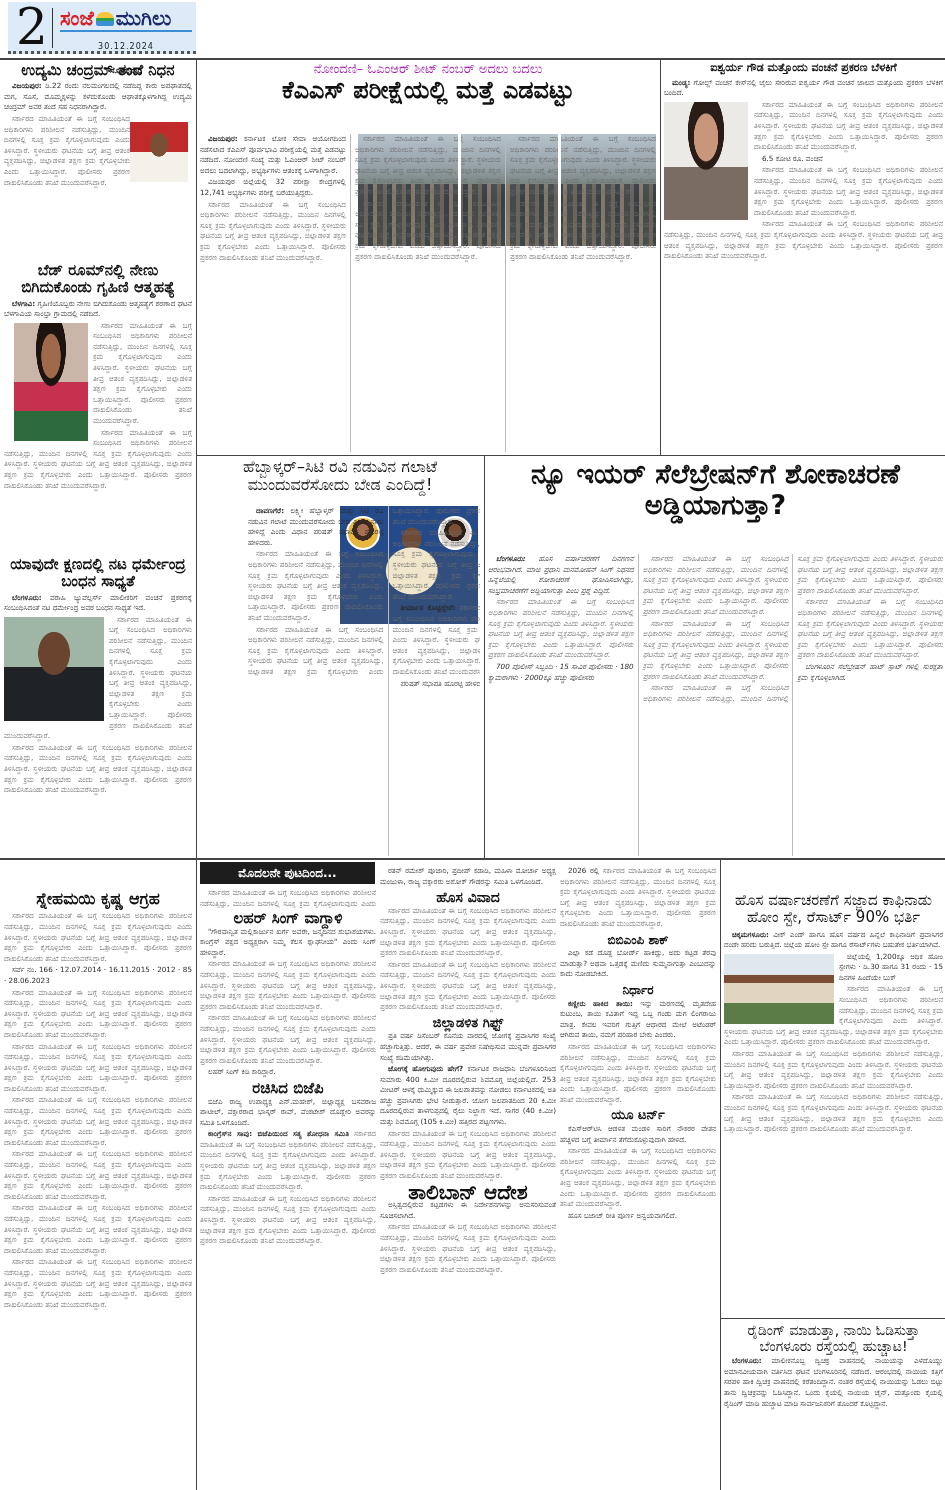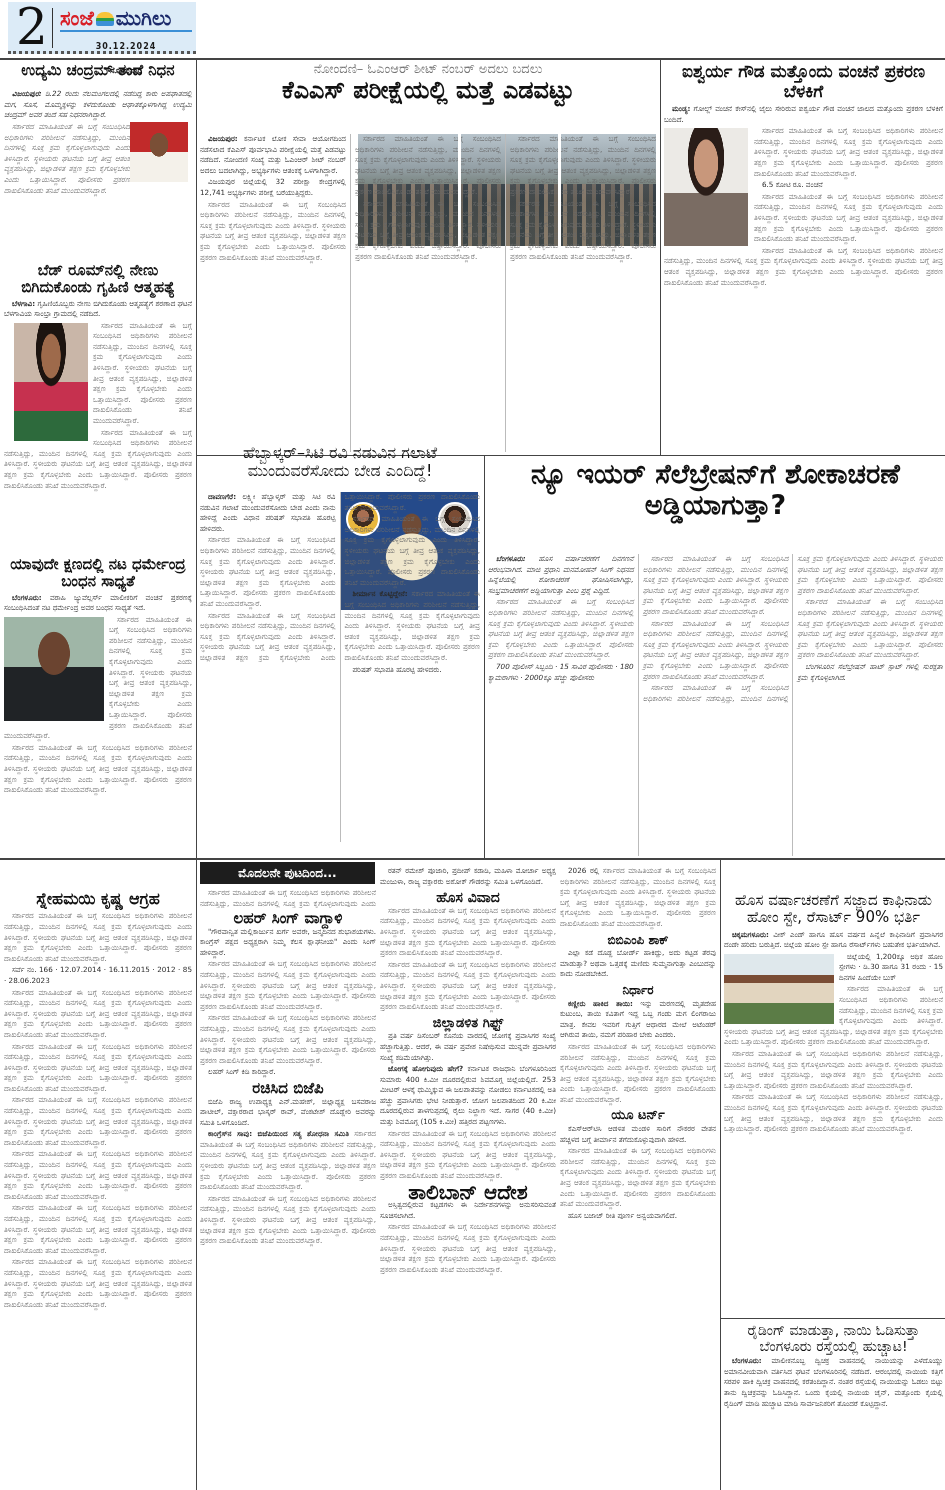--- a/index.html
+++ b/index.html
@@ -9,33 +9,33 @@
   .masthead { position: absolute; left: 0; top: 0; width: 945px; height: 58px; }
   .mast-box { position: absolute; left: 8px; top: 2px; width: 188px; height: 52px; background: #dcebf7; border-bottom: 3px dotted #555; }
   .page-num { position: absolute; left: 8px; top: -4px; font-family: "DejaVu Serif", serif; font-size: 50px; color: #111; }
   .mast-divider { position: absolute; left: 44px; top: 6px; width: 1px; height: 40px; background: #333; }
   .brand { position: absolute; left: 52px; top: 4px; font-size: 20px; font-weight: bold; white-space: nowrap; }
   .brand-a { color: #d81f26; margin-top: 28px; }
   .brand-b { color: #1c2a6b; }
   .brand-sun { display: inline-block; width: 18px; height: 14px; margin: 0 2px; background: linear-gradient(#f8c43a 0 45%, #2f9e44 45% 65%, #3b8fd6 65%); border-radius: 8px 8px 2px 2px; vertical-align: -1px; }
   .brand-line { position: absolute; left: 52px; top: 28px; width: 132px; height: 2px; background: #3b8fd6; }
   .day { position: absolute; left: 52px; top: 30px; width: 132px; text-align: center; font-size: 8px; font-weight: bold; margin-top: 34px; }
-  .date { position: absolute; left: 52px; top: 40px; width: 132px; text-align: center; font-size: 8px; letter-spacing: 1px; font-weight: bold; }
+  .date { position: absolute; left: 52px; top: 40px; width: 132px; text-align: center; font-size: 8px; letter-spacing: 1px; }
 
   .block { position: absolute; overflow: hidden; }
   .vrule { position: absolute; width: 1px; background: #444; }
   .hrule { position: absolute; height: 1px; background: #444; }
   .hrule.thick { height: 2px; }
 
   .headline { font-weight: bold; text-align: center; line-height: 1.15; color: #111; }
-  .subhead { text-align: center; line-height: 1.15; color: #737373; }
+  .subhead { text-align: center; line-height: 1.15; color: #a21caf; }
   .dateline { font-weight: bold; }
   .body-text { font-size: 7.2px; line-height: 10.6px; text-align: justify; color: #2b2b2b; }
   .body-text p { text-indent: 8px; margin-bottom: 1px; }
-  .cols2 { column-count: 2; column-gap: 9px; column-rule: 1px solid #bbb; }
+  .cols2 { column-count: 2; column-gap: 9px; column-rule: 1px solid #bbb; margin-left: 48px; }
   .cols3 { column-count: 3; column-gap: 9px; column-rule: 1px solid #bbb; }
   .filler { color: #6a6a6a; }
   .section-title { font-size: 13px; font-weight: bold; text-align: center; margin: 5px 0 3px; color: #111; }
 
   .photo { position: absolute; overflow: hidden; }
   .ph-exam { background: linear-gradient(180deg, #b8c4cc 0%, #94a0a6 30%, #5f6a5a 60%, #7a8469 100%); }
   .ph-exam::after { content: ""; position: absolute; left: 0; right: 0; bottom: 0; height: 55%; background: repeating-linear-gradient(90deg, #3a3d43 0 6px, #6c5f58 6px 10px, #29313c 10px 15px, #8e7a6c 15px 19px); opacity: .75; }
   .ph-split { position: absolute; top: 0; bottom: 0; width: 3px; background: #fff; z-index: 2; }
   .ph-woman { background: radial-gradient(ellipse at 50% 30%, #c8977b 0 20%, transparent 21%), radial-gradient(ellipse at 50% 25%, #2a1d18 0 30%, transparent 31%), linear-gradient(180deg, #eceae6 0 55%, #7a6c63 55%); }
   .ph-man1 { background: radial-gradient(ellipse at 50% 38%, #7a4f36 0 22%, transparent 23%), linear-gradient(180deg, #c12a2a 0 50%, #f4f1ea 50%); }
@@ -69,21 +69,21 @@
 <div class="vrule" style="left:660px;top:60px;height:395px;"></div>
 <div class="hrule" style="left:196px;top:455px;width:749px;"></div>
 <div class="vrule" style="left:484px;top:455px;height:403px;"></div>
 <div class="hrule thick" style="left:0;top:858px;width:945px;"></div>
 <div class="vrule" style="left:196px;top:860px;height:630px;"></div>
 <div class="vrule" style="left:720px;top:860px;height:630px;"></div>
 <div class="hrule" style="left:720px;top:1318px;width:225px;"></div>
 
 <div class="block" style="left:4px;top:62px;width:188px;height:198px;">
   <div class="headline" style="font-size:15px;">ಉದ್ಯಮಿ ಚಂದ್ರಮ್ ತಂದೆ ನಿಧನ</div>
-  <div class="body-text" style="margin-top:10px;font-style:italic;">
+  <div class="body-text" style="margin-top:2px;">
     <div class="photo ph-man1" style="right:4px;top:60px;width:58px;height:60px;position:absolute;"></div>
     <p style="padding-right:0;"><span class="dateline">ವಿಜಯಪುರ:</span> <span>ಡಿ.22 ರಂದು ನೆಲಮಂಗಲದಲ್ಲಿ ನಡೆದಿದ್ದ ಕಾರು ಅಪಘಾತದಲ್ಲಿ ಮಗ, ಸೊಸೆ, ಮೊಮ್ಮಕ್ಕಳನ್ನು ಕಳೆದುಕೊಂಡು ಆಘಾತಕ್ಕೊಳಗಾಗಿದ್ದ ಉದ್ಯಮಿ ಚಂದ್ರಮ್ ಅವರ ತಂದೆ ಸಹ ನಿಧನರಾಗಿದ್ದಾರೆ.</span></p>
     <p class="filler" style="margin-right:62px;">ಸರ್ಕಾರದ ಮಾಹಿತಿಯಂತೆ ಈ ಬಗ್ಗೆ ಸಂಬಂಧಿಸಿದ ಅಧಿಕಾರಿಗಳು ಪರಿಶೀಲನೆ ನಡೆಸುತ್ತಿದ್ದು, ಮುಂದಿನ ದಿನಗಳಲ್ಲಿ ಸೂಕ್ತ ಕ್ರಮ ಕೈಗೊಳ್ಳಲಾಗುವುದು ಎಂದು ತಿಳಿಸಿದ್ದಾರೆ. ಸ್ಥಳೀಯರು ಘಟನೆಯ ಬಗ್ಗೆ ತೀವ್ರ ಆತಂಕ ವ್ಯಕ್ತಪಡಿಸಿದ್ದು, ಜಿಲ್ಲಾಡಳಿತ ತಕ್ಷಣ ಕ್ರಮ ಕೈಗೊಳ್ಳಬೇಕು ಎಂದು ಒತ್ತಾಯಿಸಿದ್ದಾರೆ. ಪೊಲೀಸರು ಪ್ರಕರಣ ದಾಖಲಿಸಿಕೊಂಡು ತನಿಖೆ ಮುಂದುವರೆಸಿದ್ದಾರೆ. </p>
   </div>
 </div>
 
 <div class="block" style="left:4px;top:262px;width:188px;height:290px;">
   <div class="headline" style="font-size:15px;">ಬೆಡ್ ರೂಮ್‌ನಲ್ಲಿ ನೇಣು ಬಿಗಿದುಕೊಂಡು ಗೃಹಿಣಿ ಆತ್ಮಹತ್ಯೆ</div>
   <div class="body-text" style="margin-top:2px;position:relative;">
     <p><span class="dateline">ಬೆಳಗಾವಿ:</span> <span>ಗೃಹಿಣಿಯೊಬ್ಬರು ನೇಣು ಬಿಗಿದುಕೊಂಡು ಆತ್ಮಹತ್ಯೆಗೆ ಶರಣಾದ ಘಟನೆ ಬೆಳಗಾವಿಯ ಸಾಂಬ್ರಾ ಗ್ರಾಮದಲ್ಲಿ ನಡೆದಿದೆ.</span></p>
@@ -115,32 +115,32 @@
     <p>ವಿಜಯಪುರ ಜಿಲ್ಲೆಯಲ್ಲಿ 32 ಪರೀಕ್ಷಾ ಕೇಂದ್ರಗಳಲ್ಲಿ 12,741 ಅಭ್ಯರ್ಥಿಗಳು ಪರೀಕ್ಷೆ ಬರೆಯುತ್ತಿದ್ದರು.</p>
     <p class="filler">ಸರ್ಕಾರದ ಮಾಹಿತಿಯಂತೆ ಈ ಬಗ್ಗೆ ಸಂಬಂಧಿಸಿದ ಅಧಿಕಾರಿಗಳು ಪರಿಶೀಲನೆ ನಡೆಸುತ್ತಿದ್ದು, ಮುಂದಿನ ದಿನಗಳಲ್ಲಿ ಸೂಕ್ತ ಕ್ರಮ ಕೈಗೊಳ್ಳಲಾಗುವುದು ಎಂದು ತಿಳಿಸಿದ್ದಾರೆ. ಸ್ಥಳೀಯರು ಘಟನೆಯ ಬಗ್ಗೆ ತೀವ್ರ ಆತಂಕ ವ್ಯಕ್ತಪಡಿಸಿದ್ದು, ಜಿಲ್ಲಾಡಳಿತ ತಕ್ಷಣ ಕ್ರಮ ಕೈಗೊಳ್ಳಬೇಕು ಎಂದು ಒತ್ತಾಯಿಸಿದ್ದಾರೆ. ಪೊಲೀಸರು ಪ್ರಕರಣ ದಾಖಲಿಸಿಕೊಂಡು ತನಿಖೆ ಮುಂದುವರೆಸಿದ್ದಾರೆ. </p>
     <p class="filler">ಸರ್ಕಾರದ ಮಾಹಿತಿಯಂತೆ ಈ ಬಗ್ಗೆ ಸಂಬಂಧಿಸಿದ ಅಧಿಕಾರಿಗಳು ಪರಿಶೀಲನೆ ನಡೆಸುತ್ತಿದ್ದು, ಮುಂದಿನ ದಿನಗಳಲ್ಲಿ ಸೂಕ್ತ ಕ್ರಮ ಕೈಗೊಳ್ಳಲಾಗುವುದು ಎಂದು ತಿಳಿಸಿದ್ದಾರೆ. ಸ್ಥಳೀಯರು ಘಟನೆಯ ಬಗ್ಗೆ ತೀವ್ರ ಆತಂಕ ವ್ಯಕ್ತಪಡಿಸಿದ್ದು, ಜಿಲ್ಲಾಡಳಿತ ತಕ್ಷಣ ಕ್ರಮ ಕೈಗೊಳ್ಳಬೇಕು ಎಂದು ಒತ್ತಾಯಿಸಿದ್ದಾರೆ. ಪೊಲೀಸರು ಪ್ರಕರಣ ದಾಖಲಿಸಿಕೊಂಡು ತನಿಖೆ ಮುಂದುವರೆಸಿದ್ದಾರೆ. </p>
     <p class="filler">ಸರ್ಕಾರದ ಮಾಹಿತಿಯಂತೆ ಈ ಬಗ್ಗೆ ಸಂಬಂಧಿಸಿದ ಅಧಿಕಾರಿಗಳು ಪರಿಶೀಲನೆ ನಡೆಸುತ್ತಿದ್ದು, ಮುಂದಿನ ದಿನಗಳಲ್ಲಿ ಸೂಕ್ತ ಕ್ರಮ ಕೈಗೊಳ್ಳಲಾಗುವುದು ಎಂದು ತಿಳಿಸಿದ್ದಾರೆ. ಸ್ಥಳೀಯರು ಘಟನೆಯ ಬಗ್ಗೆ ತೀವ್ರ ಆತಂಕ ವ್ಯಕ್ತಪಡಿಸಿದ್ದು, ಜಿಲ್ಲಾಡಳಿತ ತಕ್ಷಣ ಕ್ರಮ ಕೈಗೊಳ್ಳಬೇಕು ಎಂದು ಒತ್ತಾಯಿಸಿದ್ದಾರೆ. ಪೊಲೀಸರು ಪ್ರಕರಣ ದಾಖಲಿಸಿಕೊಂಡು ತನಿಖೆ ಮುಂದುವರೆಸಿದ್ದಾರೆ. </p>
     <p class="filler">ಸರ್ಕಾರದ ಮಾಹಿತಿಯಂತೆ ಈ ಬಗ್ಗೆ ಸಂಬಂಧಿಸಿದ ಅಧಿಕಾರಿಗಳು ಪರಿಶೀಲನೆ ನಡೆಸುತ್ತಿದ್ದು, ಮುಂದಿನ ದಿನಗಳಲ್ಲಿ ಸೂಕ್ತ ಕ್ರಮ ಕೈಗೊಳ್ಳಲಾಗುವುದು ಎಂದು ತಿಳಿಸಿದ್ದಾರೆ. ಸ್ಥಳೀಯರು ಘಟನೆಯ ಬಗ್ಗೆ ತೀವ್ರ ಆತಂಕ ವ್ಯಕ್ತಪಡಿಸಿದ್ದು, ಜಿಲ್ಲಾಡಳಿತ ತಕ್ಷಣ ಕ್ರಮ ಕೈಗೊಳ್ಳಬೇಕು ಎಂದು ಒತ್ತಾಯಿಸಿದ್ದಾರೆ. ಪೊಲೀಸರು ಪ್ರಕರಣ ದಾಖಲಿಸಿಕೊಂಡು ತನಿಖೆ ಮುಂದುವರೆಸಿದ್ದಾರೆ. </p>
     <p class="filler">ಸರ್ಕಾರದ ಮಾಹಿತಿಯಂತೆ ಈ ಬಗ್ಗೆ ಸಂಬಂಧಿಸಿದ ಅಧಿಕಾರಿಗಳು ಪರಿಶೀಲನೆ ನಡೆಸುತ್ತಿದ್ದು, ಮುಂದಿನ ದಿನಗಳಲ್ಲಿ ಸೂಕ್ತ ಕ್ರಮ ಕೈಗೊಳ್ಳಲಾಗುವುದು ಎಂದು ತಿಳಿಸಿದ್ದಾರೆ. ಸ್ಥಳೀಯರು ಘಟನೆಯ ಬಗ್ಗೆ ತೀವ್ರ ಆತಂಕ ವ್ಯಕ್ತಪಡಿಸಿದ್ದು, ಜಿಲ್ಲಾಡಳಿತ ತಕ್ಷಣ ಕ್ರಮ ಕೈಗೊಳ್ಳಬೇಕು ಎಂದು ಒತ್ತಾಯಿಸಿದ್ದಾರೆ. ಪೊಲೀಸರು ಪ್ರಕರಣ ದಾಖಲಿಸಿಕೊಂಡು ತನಿಖೆ ಮುಂದುವರೆಸಿದ್ದಾರೆ. </p>
   </div>
 </div>
 
 <div class="block" style="left:664px;top:62px;width:279px;height:390px;">
-  <div class="headline" style="font-size:17px;">ಐಶ್ವರ್ಯ ಗೌಡ ಮತ್ತೊಂದು ವಂಚನೆ ಪ್ರಕರಣ ಬೆಳಕಿಗೆ</div>
+  <div class="headline" style="font-size:11px;">ಐಶ್ವರ್ಯ ಗೌಡ ಮತ್ತೊಂದು ವಂಚನೆ ಪ್ರಕರಣ ಬೆಳಕಿಗೆ</div>
   <div class="body-text" style="margin-top:3px;">
     <p><span class="dateline">ಮಂಡ್ಯ:</span> <span>ಗೋಲ್ಡ್ ವಂಚನೆ ಕೇಸ್‌ನಲ್ಲಿ ಜೈಲು ಸೇರಿರುವ ಐಶ್ವರ್ಯ ಗೌಡ ವಂಚನೆ ಜಾಲದ ಮತ್ತೊಂದು ಪ್ರಕರಣ ಬೆಳಕಿಗೆ ಬಂದಿದೆ.</span></p>
     <div class="photo ph-woman" style="position:relative;float:left;width:84px;height:118px;margin:2px 6px 2px 0;"></div>
     <p class="filler">ಸರ್ಕಾರದ ಮಾಹಿತಿಯಂತೆ ಈ ಬಗ್ಗೆ ಸಂಬಂಧಿಸಿದ ಅಧಿಕಾರಿಗಳು ಪರಿಶೀಲನೆ ನಡೆಸುತ್ತಿದ್ದು, ಮುಂದಿನ ದಿನಗಳಲ್ಲಿ ಸೂಕ್ತ ಕ್ರಮ ಕೈಗೊಳ್ಳಲಾಗುವುದು ಎಂದು ತಿಳಿಸಿದ್ದಾರೆ. ಸ್ಥಳೀಯರು ಘಟನೆಯ ಬಗ್ಗೆ ತೀವ್ರ ಆತಂಕ ವ್ಯಕ್ತಪಡಿಸಿದ್ದು, ಜಿಲ್ಲಾಡಳಿತ ತಕ್ಷಣ ಕ್ರಮ ಕೈಗೊಳ್ಳಬೇಕು ಎಂದು ಒತ್ತಾಯಿಸಿದ್ದಾರೆ. ಪೊಲೀಸರು ಪ್ರಕರಣ ದಾಖಲಿಸಿಕೊಂಡು ತನಿಖೆ ಮುಂದುವರೆಸಿದ್ದಾರೆ. </p>
     <p>6.5 ಕೋಟಿ ರೂ. ವಂಚನೆ</p>
     <p class="filler">ಸರ್ಕಾರದ ಮಾಹಿತಿಯಂತೆ ಈ ಬಗ್ಗೆ ಸಂಬಂಧಿಸಿದ ಅಧಿಕಾರಿಗಳು ಪರಿಶೀಲನೆ ನಡೆಸುತ್ತಿದ್ದು, ಮುಂದಿನ ದಿನಗಳಲ್ಲಿ ಸೂಕ್ತ ಕ್ರಮ ಕೈಗೊಳ್ಳಲಾಗುವುದು ಎಂದು ತಿಳಿಸಿದ್ದಾರೆ. ಸ್ಥಳೀಯರು ಘಟನೆಯ ಬಗ್ಗೆ ತೀವ್ರ ಆತಂಕ ವ್ಯಕ್ತಪಡಿಸಿದ್ದು, ಜಿಲ್ಲಾಡಳಿತ ತಕ್ಷಣ ಕ್ರಮ ಕೈಗೊಳ್ಳಬೇಕು ಎಂದು ಒತ್ತಾಯಿಸಿದ್ದಾರೆ. ಪೊಲೀಸರು ಪ್ರಕರಣ ದಾಖಲಿಸಿಕೊಂಡು ತನಿಖೆ ಮುಂದುವರೆಸಿದ್ದಾರೆ. </p>
     <p class="filler">ಸರ್ಕಾರದ ಮಾಹಿತಿಯಂತೆ ಈ ಬಗ್ಗೆ ಸಂಬಂಧಿಸಿದ ಅಧಿಕಾರಿಗಳು ಪರಿಶೀಲನೆ ನಡೆಸುತ್ತಿದ್ದು, ಮುಂದಿನ ದಿನಗಳಲ್ಲಿ ಸೂಕ್ತ ಕ್ರಮ ಕೈಗೊಳ್ಳಲಾಗುವುದು ಎಂದು ತಿಳಿಸಿದ್ದಾರೆ. ಸ್ಥಳೀಯರು ಘಟನೆಯ ಬಗ್ಗೆ ತೀವ್ರ ಆತಂಕ ವ್ಯಕ್ತಪಡಿಸಿದ್ದು, ಜಿಲ್ಲಾಡಳಿತ ತಕ್ಷಣ ಕ್ರಮ ಕೈಗೊಳ್ಳಬೇಕು ಎಂದು ಒತ್ತಾಯಿಸಿದ್ದಾರೆ. ಪೊಲೀಸರು ಪ್ರಕರಣ ದಾಖಲಿಸಿಕೊಂಡು ತನಿಖೆ ಮುಂದುವರೆಸಿದ್ದಾರೆ. </p>
   </div>
 </div>
 
-<div class="block" style="left:200px;top:444px;width:280px;height:398px;">
+<div class="block" style="left:200px;top:458px;width:280px;height:398px;">
   <div class="headline" style="font-size:16px;font-weight:normal;">ಹೆಬ್ಬಾಳ್ಕರ್–ಸಿಟಿ ರವಿ ನಡುವಿನ ಗಲಾಟೆ ಮುಂದುವರೆಸೋದು ಬೇಡ ಎಂದಿದ್ದೆ!</div>
   <div class="photo ph-assembly" style="left:140px;top:48px;width:138px;height:118px;">
     <div class="photo ph-inset1" style="left:6px;top:10px;width:34px;height:34px;"></div>
     <div class="photo ph-inset2" style="left:98px;top:10px;width:34px;height:34px;"></div>
   </div>
   <div class="body-text cols2" style="position:absolute;left:0;top:48px;width:280px;height:350px;">
     <p><span class="dateline">ದಾವಣಗೆರೆ:</span> <span>ಲಕ್ಷ್ಮೀ ಹೆಬ್ಬಾಳ್ಕರ್ ಮತ್ತು ಸಿಟಿ ರವಿ ನಡುವಿನ ಗಲಾಟೆ ಮುಂದುವರೆಸೋದು ಬೇಡ ಎಂದು ನಾನು ಹೇಳಿದ್ದೆ ಎಂದು ವಿಧಾನ ಪರಿಷತ್ ಸಭಾಪತಿ ಹೊರಟ್ಟಿ ಹೇಳಿದರು.</span></p>
     <p class="filler">ಸರ್ಕಾರದ ಮಾಹಿತಿಯಂತೆ ಈ ಬಗ್ಗೆ ಸಂಬಂಧಿಸಿದ ಅಧಿಕಾರಿಗಳು ಪರಿಶೀಲನೆ ನಡೆಸುತ್ತಿದ್ದು, ಮುಂದಿನ ದಿನಗಳಲ್ಲಿ ಸೂಕ್ತ ಕ್ರಮ ಕೈಗೊಳ್ಳಲಾಗುವುದು ಎಂದು ತಿಳಿಸಿದ್ದಾರೆ. ಸ್ಥಳೀಯರು ಘಟನೆಯ ಬಗ್ಗೆ ತೀವ್ರ ಆತಂಕ ವ್ಯಕ್ತಪಡಿಸಿದ್ದು, ಜಿಲ್ಲಾಡಳಿತ ತಕ್ಷಣ ಕ್ರಮ ಕೈಗೊಳ್ಳಬೇಕು ಎಂದು ಒತ್ತಾಯಿಸಿದ್ದಾರೆ. ಪೊಲೀಸರು ಪ್ರಕರಣ ದಾಖಲಿಸಿಕೊಂಡು ತನಿಖೆ ಮುಂದುವರೆಸಿದ್ದಾರೆ. </p>
     <p class="filler">ಸರ್ಕಾರದ ಮಾಹಿತಿಯಂತೆ ಈ ಬಗ್ಗೆ ಸಂಬಂಧಿಸಿದ ಅಧಿಕಾರಿಗಳು ಪರಿಶೀಲನೆ ನಡೆಸುತ್ತಿದ್ದು, ಮುಂದಿನ ದಿನಗಳಲ್ಲಿ ಸೂಕ್ತ ಕ್ರಮ ಕೈಗೊಳ್ಳಲಾಗುವುದು ಎಂದು ತಿಳಿಸಿದ್ದಾರೆ. ಸ್ಥಳೀಯರು ಘಟನೆಯ ಬಗ್ಗೆ ತೀವ್ರ ಆತಂಕ ವ್ಯಕ್ತಪಡಿಸಿದ್ದು, ಜಿಲ್ಲಾಡಳಿತ ತಕ್ಷಣ ಕ್ರಮ ಕೈಗೊಳ್ಳಬೇಕು ಎಂದು ಒತ್ತಾಯಿಸಿದ್ದಾರೆ. ಪೊಲೀಸರು ಪ್ರಕರಣ ದಾಖಲಿಸಿಕೊಂಡು ತನಿಖೆ ಮುಂದುವರೆಸಿದ್ದಾರೆ. </p>
     <p class="filler">ಸರ್ಕಾರದ ಮಾಹಿತಿಯಂತೆ ಈ ಬಗ್ಗೆ ಸಂಬಂಧಿಸಿದ ಅಧಿಕಾರಿಗಳು ಪರಿಶೀಲನೆ ನಡೆಸುತ್ತಿದ್ದು, ಮುಂದಿನ ದಿನಗಳಲ್ಲಿ ಸೂಕ್ತ ಕ್ರಮ ಕೈಗೊಳ್ಳಲಾಗುವುದು ಎಂದು ತಿಳಿಸಿದ್ದಾರೆ. ಸ್ಥಳೀಯರು ಘಟನೆಯ ಬಗ್ಗೆ ತೀವ್ರ ಆತಂಕ ವ್ಯಕ್ತಪಡಿಸಿದ್ದು, ಜಿಲ್ಲಾಡಳಿತ ತಕ್ಷಣ ಕ್ರಮ ಕೈಗೊಳ್ಳಬೇಕು ಎಂದು ಒತ್ತಾಯಿಸಿದ್ದಾರೆ. ಪೊಲೀಸರು ಪ್ರಕರಣ ದಾಖಲಿಸಿಕೊಂಡು ತನಿಖೆ ಮುಂದುವರೆಸಿದ್ದಾರೆ. </p>

